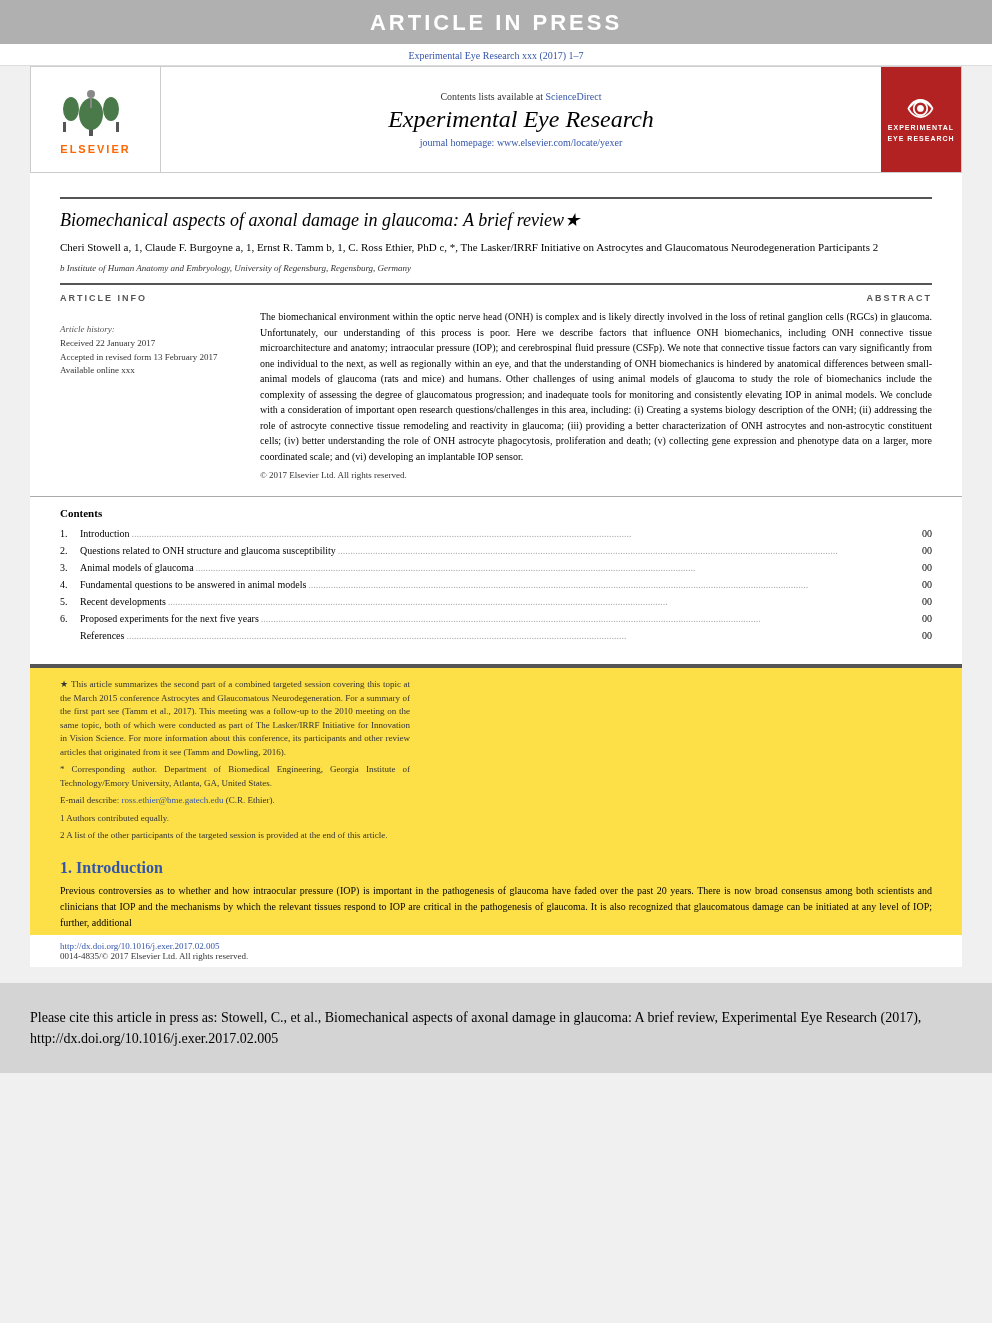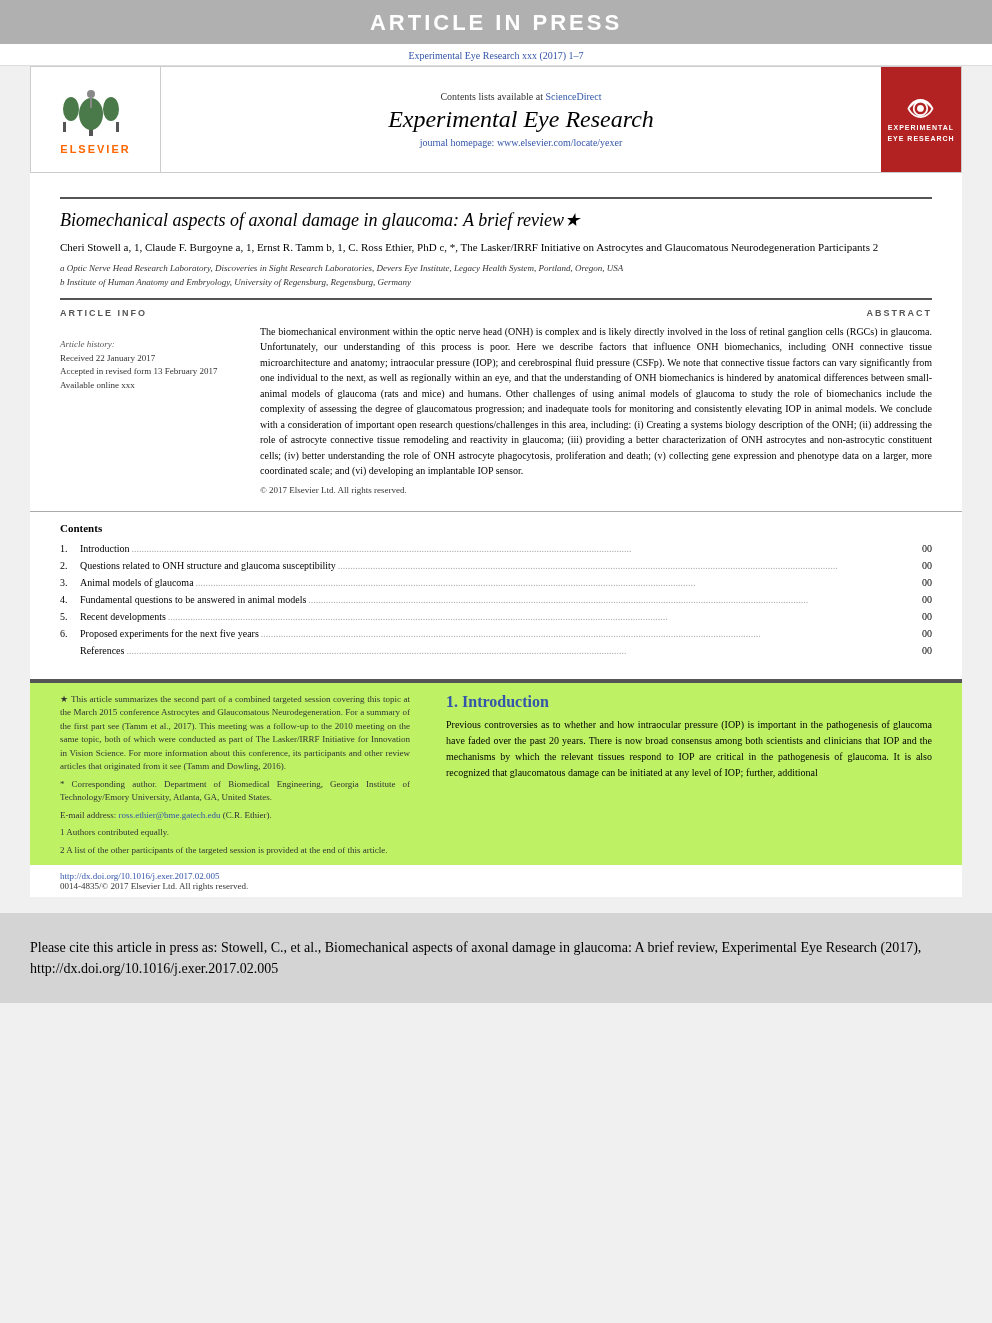--- a/index.html
+++ b/index.html
@@ -231,26 +231,27 @@
     .contents-table tr td:first-child {
       width: 20px;
     }
     .contents-table tr td.page-num {
       width: 20px;
       text-align: right;
     }
 
     
     .footer-notes {
-      background: #bef264;
+      background: #fde047;
       margin: 0 30px;
       border-top: 2px solid #555;
       padding: 10px 30px 4px 30px;
       display: flex;
-      gap: 36px;
+      gap: 12px;
+      flex-direction: column;
     }
     .footer-left {
       width: 350px;
       flex-shrink: 0;
     }
     .footer-right {
       flex: 1;
     }
     .footer-note-text {
       font-size: 9px;
@@ -369,21 +370,20 @@
 
   <div class="divider-thick"></div>
 
   <div class="article-title">Biomechanical aspects of axonal damage in glaucoma: A brief review★</div>
 
   <div class="authors">
     <span>Cheri Stowell a, 1, Claude F. Burgoyne a, 1, Ernst R. Tamm b, 1, C. Ross Ethier, PhD c, *, The Lasker/IRRF Initiative on Astrocytes and Glaucomatous Neurodegeneration Participants 2</span>
   </div>
 
   <div class="affiliations">
-    <p>a Optic Nerve Head Research Laboratory, Discoveries in Sight Research Laboratories, Devers Eye Institute, Legacy Health System, Portland, Oregon, USA</p>
     <p>b Institute of Human Anatomy and Embryology, University of Regensburg, Regensburg, Germany</p>
   </div>
 
   <div class="divider-thick"></div>
 
   <div class="info-abstract">
 
     <div class="article-info">
       <div class="info-heading">ARTICLE INFO</div>
       <div class="info-subheading">Article history:</div>
@@ -485,21 +485,21 @@
 <div class="footer-notes">
 
   <div class="footer-left">
     <p class="footer-note-text">
       <span>★ This article summarizes the second part of a combined targeted session covering this topic at the March 2015 conference Astrocytes and Glaucomatous Neurodegeneration. For a summary of the first part see (Tamm et al., 2017). This meeting was a follow-up to the 2010 meeting on the same topic, both of which were conducted as part of The Lasker/IRRF Initiative for Innovation in Vision Science. For more information about this conference, its participants and other review articles that originated from it see (Tamm and Dowling, 2016).</span>
     </p>
     <p class="footer-note-text">
       <span>* Corresponding author. Department of Biomedical Engineering, Georgia Institute of Technology/Emory University, Atlanta, GA, United States.</span>
     </p>
     <p class="footer-note-text">
-      <span>E-mail address:</span>
+      <span>E-mail describe:</span>
       <span class="footer-link">ross.ethier@bme.gatech.edu</span>
       <span>(C.R. Ethier).</span>
     </p>
     <p class="footer-note-text">
       <span>1 Authors contributed equally.</span>
     </p>
     <p class="footer-note-text">
       <span>2 A list of the other participants of the targeted session is provided at the end of this article.</span>
     </p>
   </div>

